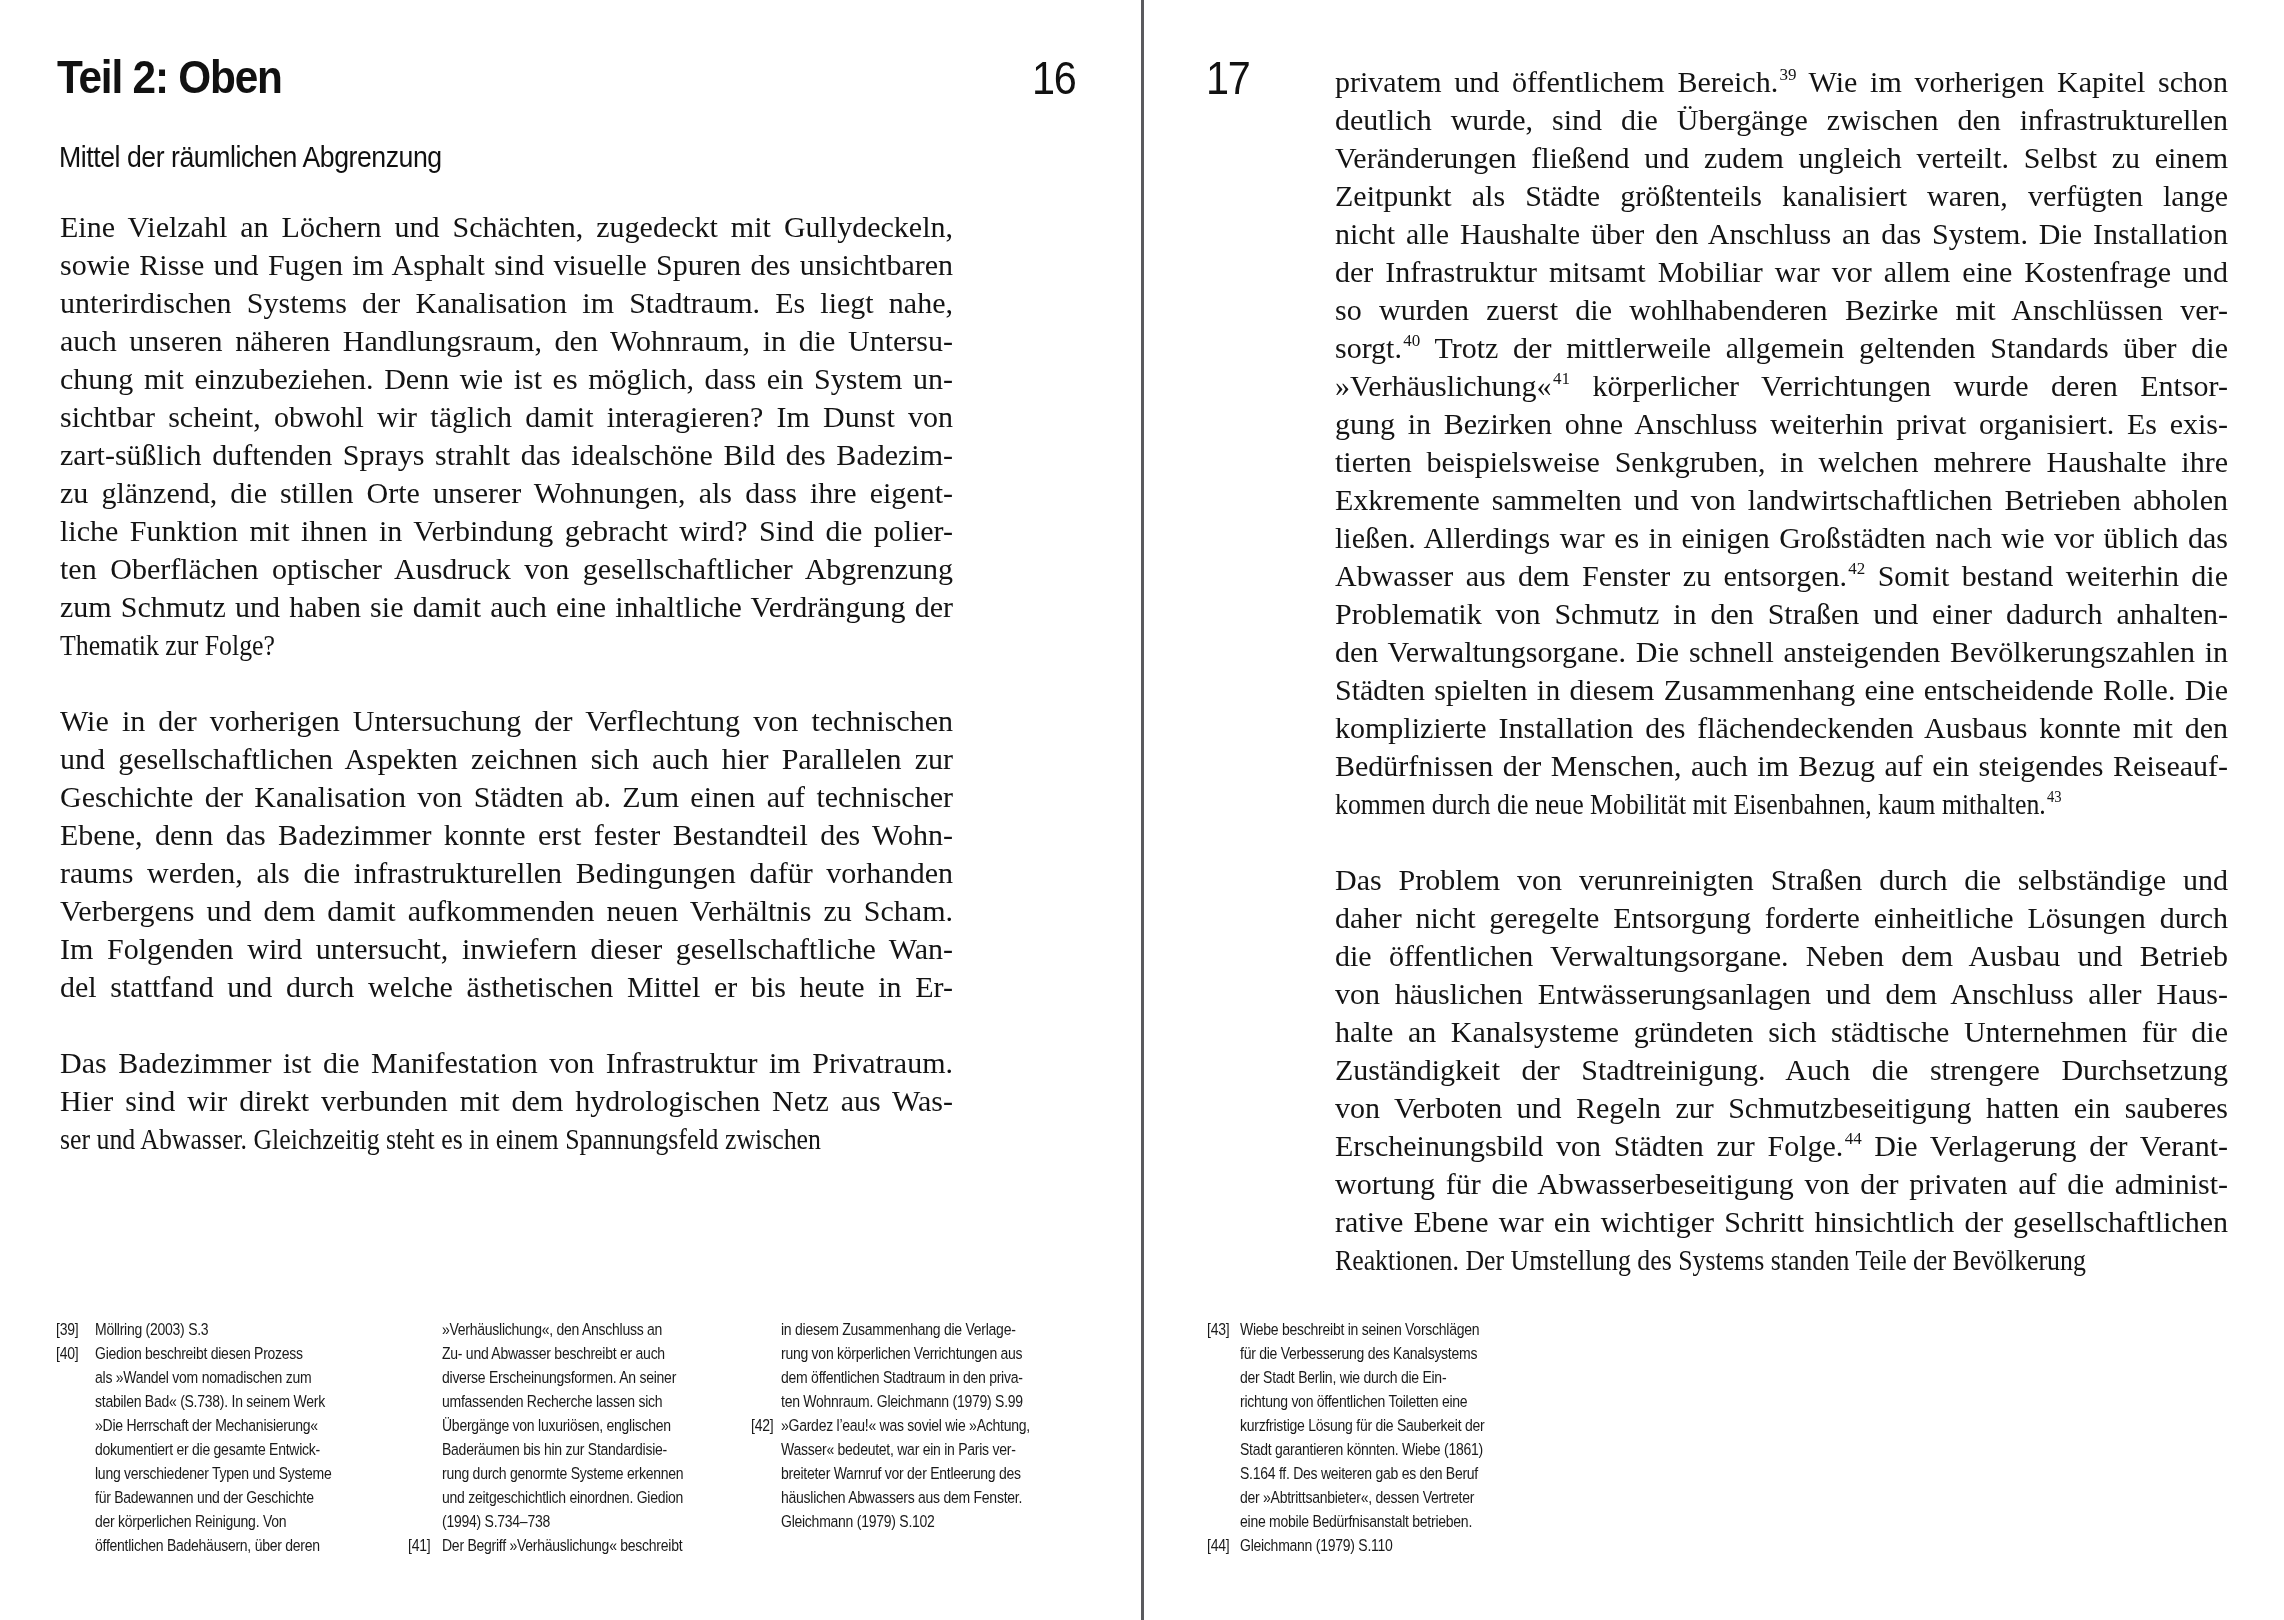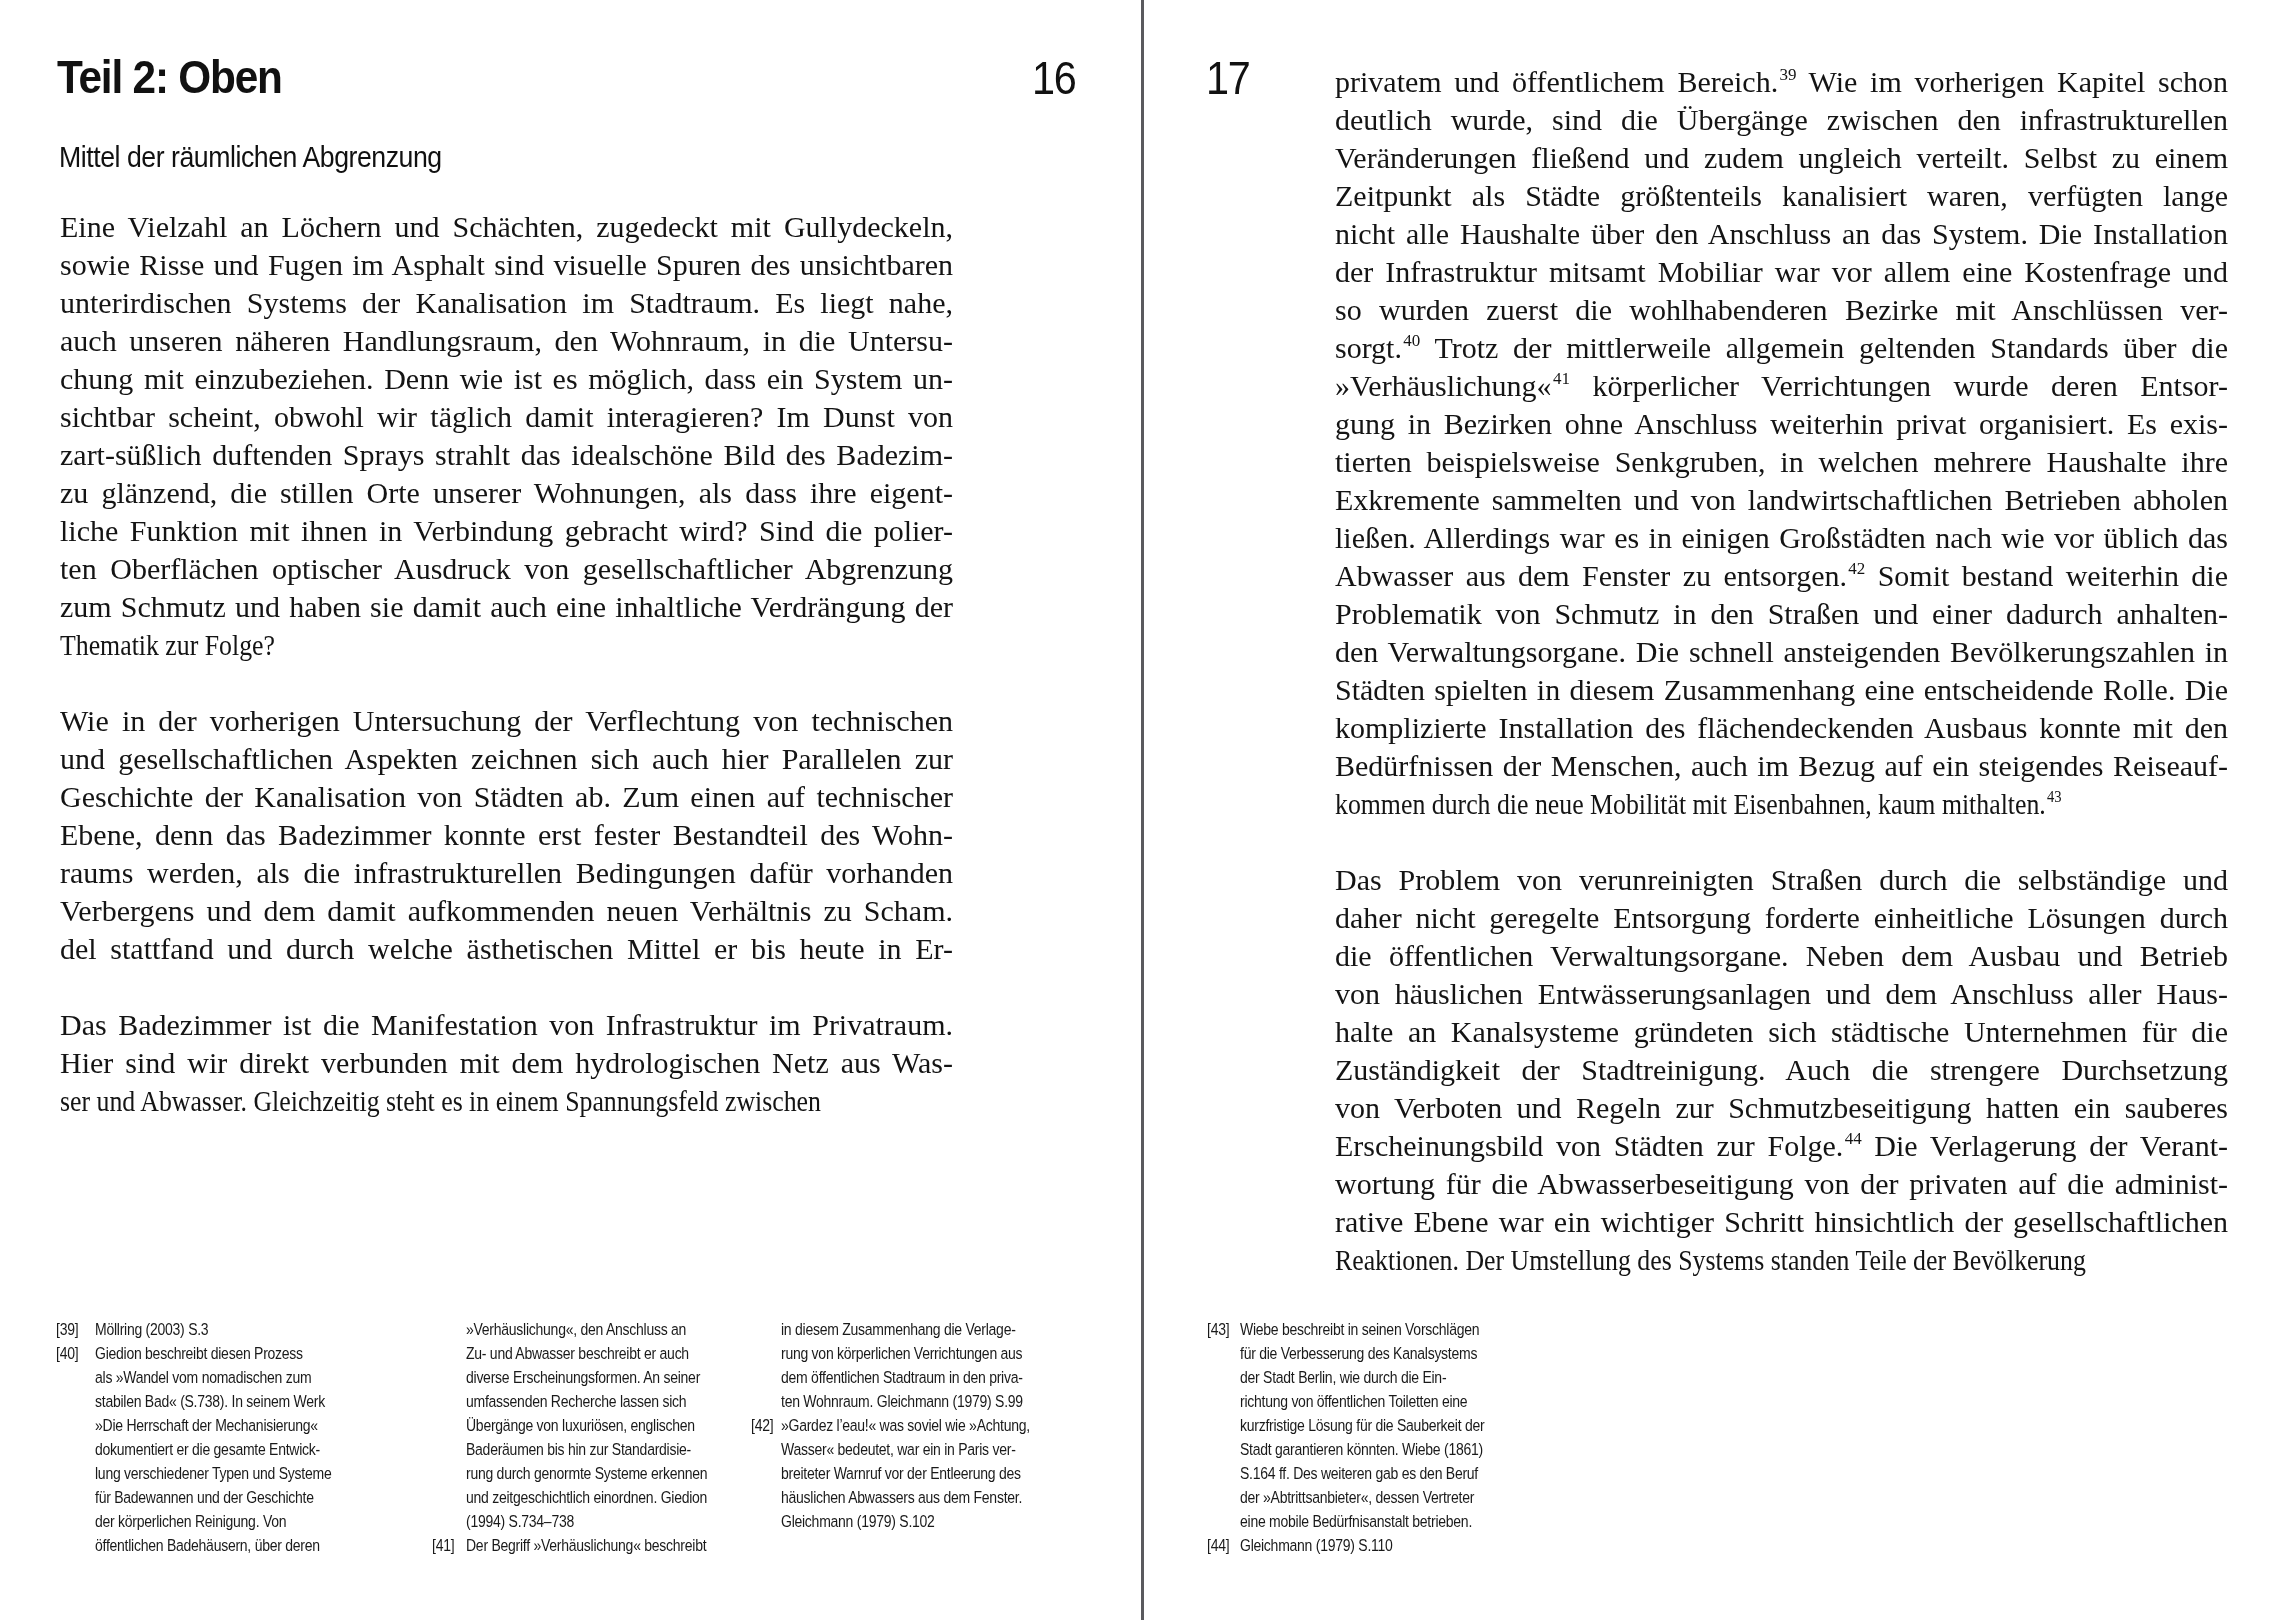--- a/index.html
+++ b/index.html
@@ -21,21 +21,21 @@
   .line.last > span.t { text-align-last: left; }
   .gap { height: 38px; }
   sup.fn { font-size: 17px; vertical-align: 0; position: relative; top: -11.8px; margin-left: 1.3px; }
 
   .notes { position: absolute; top: 1317px; font-family: "Liberation Sans", sans-serif; font-size: 16.3px; color: #1a1a1a; letter-spacing: -0.3px; }
   .note-line { height: 24px; line-height: 24px; white-space: nowrap; position: relative; }
   .note-label { position: absolute; left: 0; }
   .note-text { position: absolute; }
   .col1 { left: 56px; width: 340px; }
   .col1 .note-text { left: 39px; }
-  .col2 { left: 432px; width: 340px; text-align: right; }
+  .col2 { left: 408px; width: 340px; text-align: right; }
   .col2 .note-text { left: 34px; }
   .col3 { left: 751px; width: 340px; }
   .col3 .note-text { left: 30px; }
   .col4 { left: 1207px; width: 340px; }
   .col4 .note-text { left: 33px; }
 </style>
 </head>
 <body>
 
 <div class="page page-left">
@@ -95,20 +95,23 @@
         <div class="line">
           <span class="t">Ebene, denn das Badezimmer konnte erst fester Bestandteil des Wohn-</span>
         </div>
         <div class="line">
           <span class="t">raums werden, als die infrastrukturellen Bedingungen dafür vorhanden</span>
         </div>
         <div class="line">
           <span class="t">Verbergens und dem damit aufkommenden neuen Verhältnis zu Scham.</span>
         </div>
         <div class="line">
+          <span class="t">Im Folgenden wird untersucht, inwiefern dieser gesellschaftliche Wan-</span>
+        </div>
+        <div class="line">
           <span class="t">del stattfand und durch welche ästhetischen Mittel er bis heute in Er-</span>
         </div>
       </div>
       <div class="gap"></div>
       <div>
         <div class="line">
           <span class="t">Das Badezimmer ist die Manifestation von Infrastruktur im Privatraum.</span>
         </div>
         <div class="line">
           <span class="t">Hier sind wir direkt verbunden mit dem hydrologischen Netz aus Was-</span>

